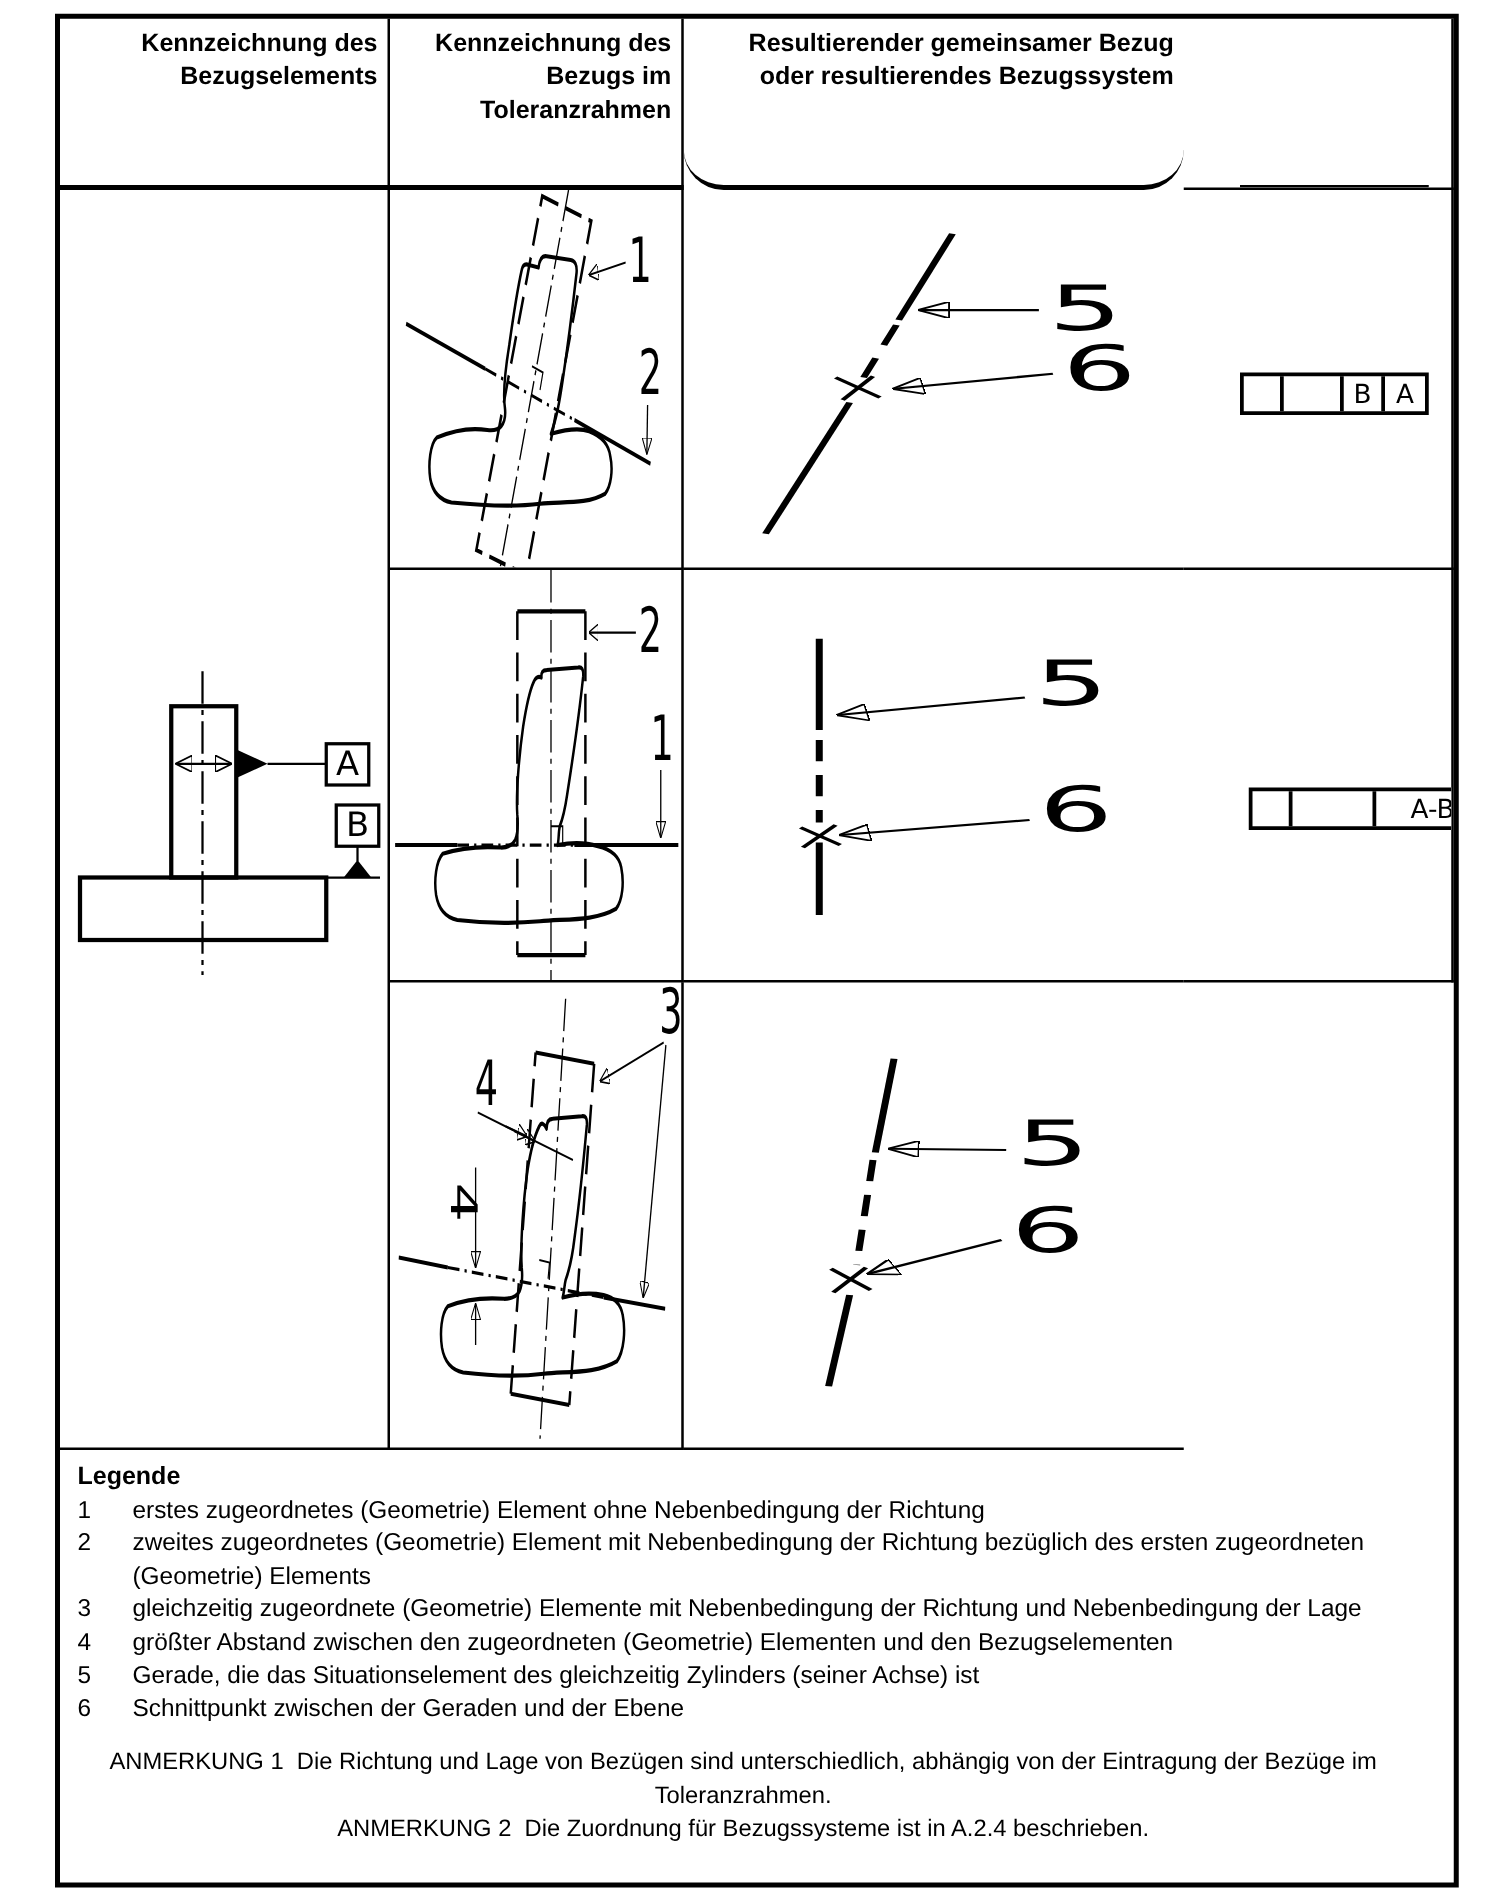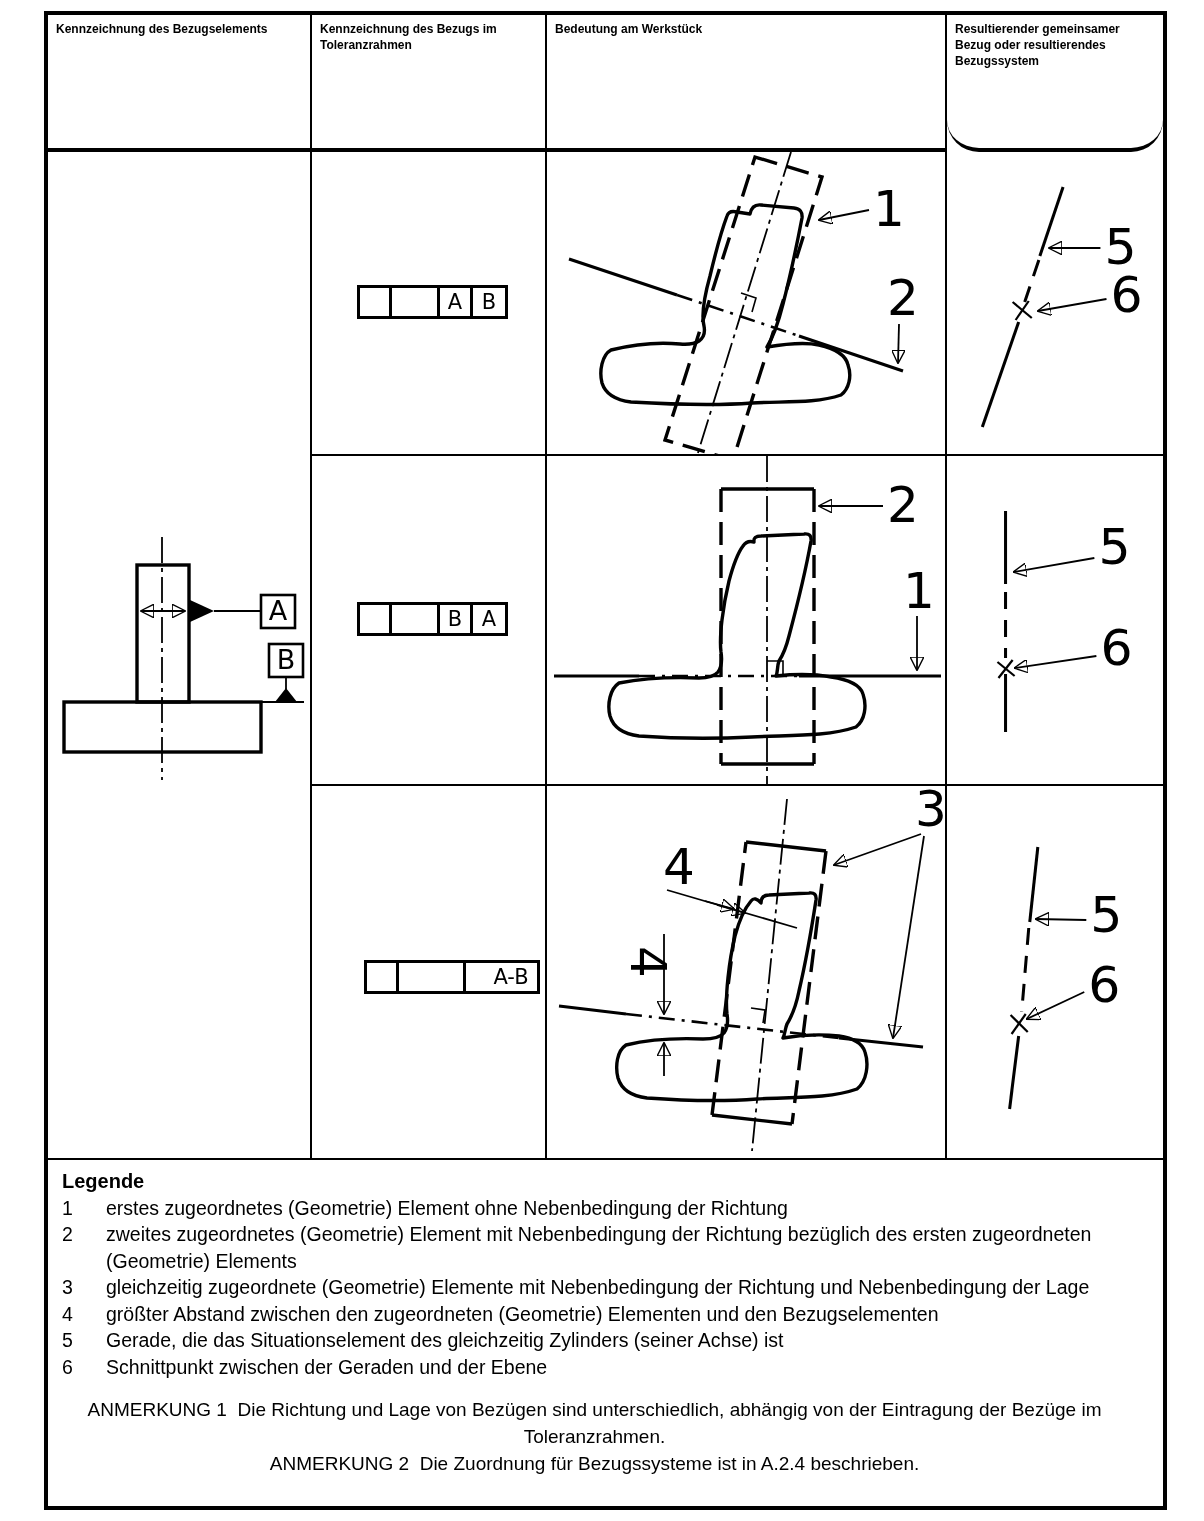--- a/index.html
+++ b/index.html
@@ -3,21 +3,21 @@
 <meta charset="utf-8">
 <style>
   html,body{margin:0;padding:0;background:#e8e8e8;}
   .page{position:relative;width:1204px;height:1521px;background:#ffffff;
         font-family:"Liberation Sans",sans-serif;color:#000;overflow:hidden;}
   .gps-table{position:absolute;left:44px;top:11px;width:1123px;height:1499px;
         box-sizing:border-box;border:4px solid #000;display:grid;
         grid-template-columns:264px 235px 400px 216px;
         grid-template-rows:137px 304px 330px 374px 1fr;background:#fff;}
   .hcell{box-sizing:border-box;border-right:2px solid #000;border-bottom:4px solid #000;
-        font-weight:bold;font-size:12px;line-height:1.32;text-align:left;
+        font-weight:bold;font-size:20px;line-height:1.32;text-align:right;
         padding:7px 8px 16px 8px;}
   .hcell.last{border-right:none;border-radius:32px;}
   .cell{box-sizing:border-box;border-right:2px solid #000;border-bottom:2px solid #000;
         position:relative;overflow:hidden;}
   .cell.lastcol{border-right:none;}
   .datum-cell{grid-column:1;grid-row:2 / span 3;}
   .legend-cell{grid-column:1 / span 4;grid-row:5;box-sizing:border-box;
         padding:8px 36px 0 14px;font-size:19.5px;line-height:26.5px;border-radius:10px;}
   svg{display:block;width:100%;height:100%;}
   svg line,svg path,svg polyline,svg rect{stroke:#000;fill:none;}
@@ -48,21 +48,20 @@
   .note{white-space:pre-wrap;max-width:1075px;}
 </style>
 </head>
 <body>
 
 <div class="page">
   <div class="gps-table">
 
     <div class="hcell">Kennzeichnung des Bezugselements</div>
     <div class="hcell">Kennzeichnung des Bezugs im Toleranzrahmen</div>
-    <div class="hcell">Bedeutung am Werkstück</div>
     <div class="hcell last">Resultierender gemeinsamer Bezug oder resultierendes Bezugssystem</div>
 
     <div class="cell datum-cell">
       <svg viewBox="0 0 262 1006" preserveAspectRatio="none">
         <defs>
           <marker id="arrow" viewBox="0 0 10 10" refX="9.5" refY="5" markerWidth="7.5" markerHeight="7.5" orient="auto-start-reverse" markerUnits="strokeWidth">
             <path d="M0,0 L10,5 L0,10 z" fill="#000" stroke="none"></path>
           </marker>
         </defs>
         <line class="ln-axis" x1="114" y1="385" x2="114" y2="628"></line>

